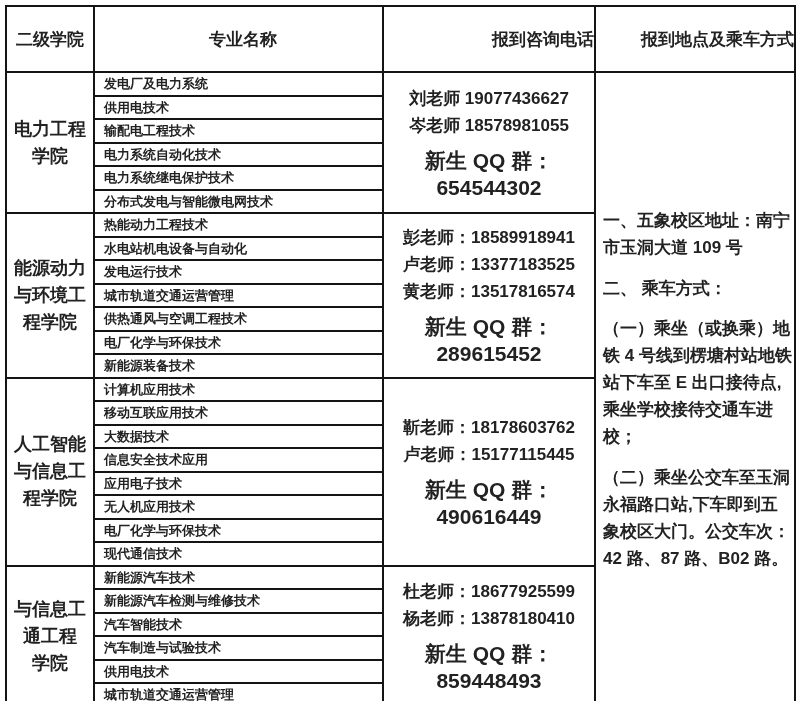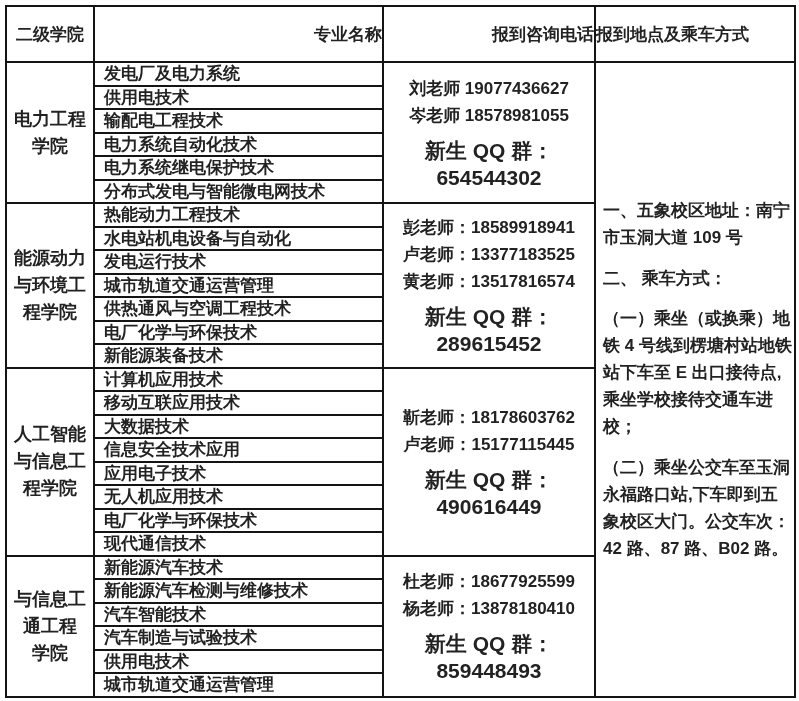--- a/index.html
+++ b/index.html
@@ -27,37 +27,37 @@
     border: 2px solid #141414;
     padding: 0;
     font-weight: 700;
     color: #222222;
   }
   col.c1 { width: 88px; }
   col.c2 { width: 289px; }
   col.c3 { width: 212px; }
   col.c4 { width: 200px; }
 
-  thead tr { height: 56px; }
+  thead tr { height: 66px; }
   thead th { font-size: 17px; font-weight: 700; vertical-align: middle; }
   th.h-college { text-align: center; }
-  th.h-major   { text-align: right; padding-left: 9px; }
+  th.h-major   { text-align: center; padding-left: 9px; }
   th.h-phone   { text-align: right; }
-  th.h-loc     { text-align: left; }
+  th.h-loc     { text-align: right; }
 
   td.college-cell {
     text-align: center;
     vertical-align: middle;
     white-space: pre-line;
     font-size: 18px;
     line-height: 27px;
   }
   td.major-cell {
     height: 21.5px;
-    font-size: 17px;
+    font-size: 13px;
     line-height: 21px;
     text-align: left;
     padding-left: 9px;
     white-space: nowrap;
     overflow: hidden;
   }
   td.phone-cell { vertical-align: middle; }
   .phone-wrap {
     display: flex;
     flex-direction: column;

